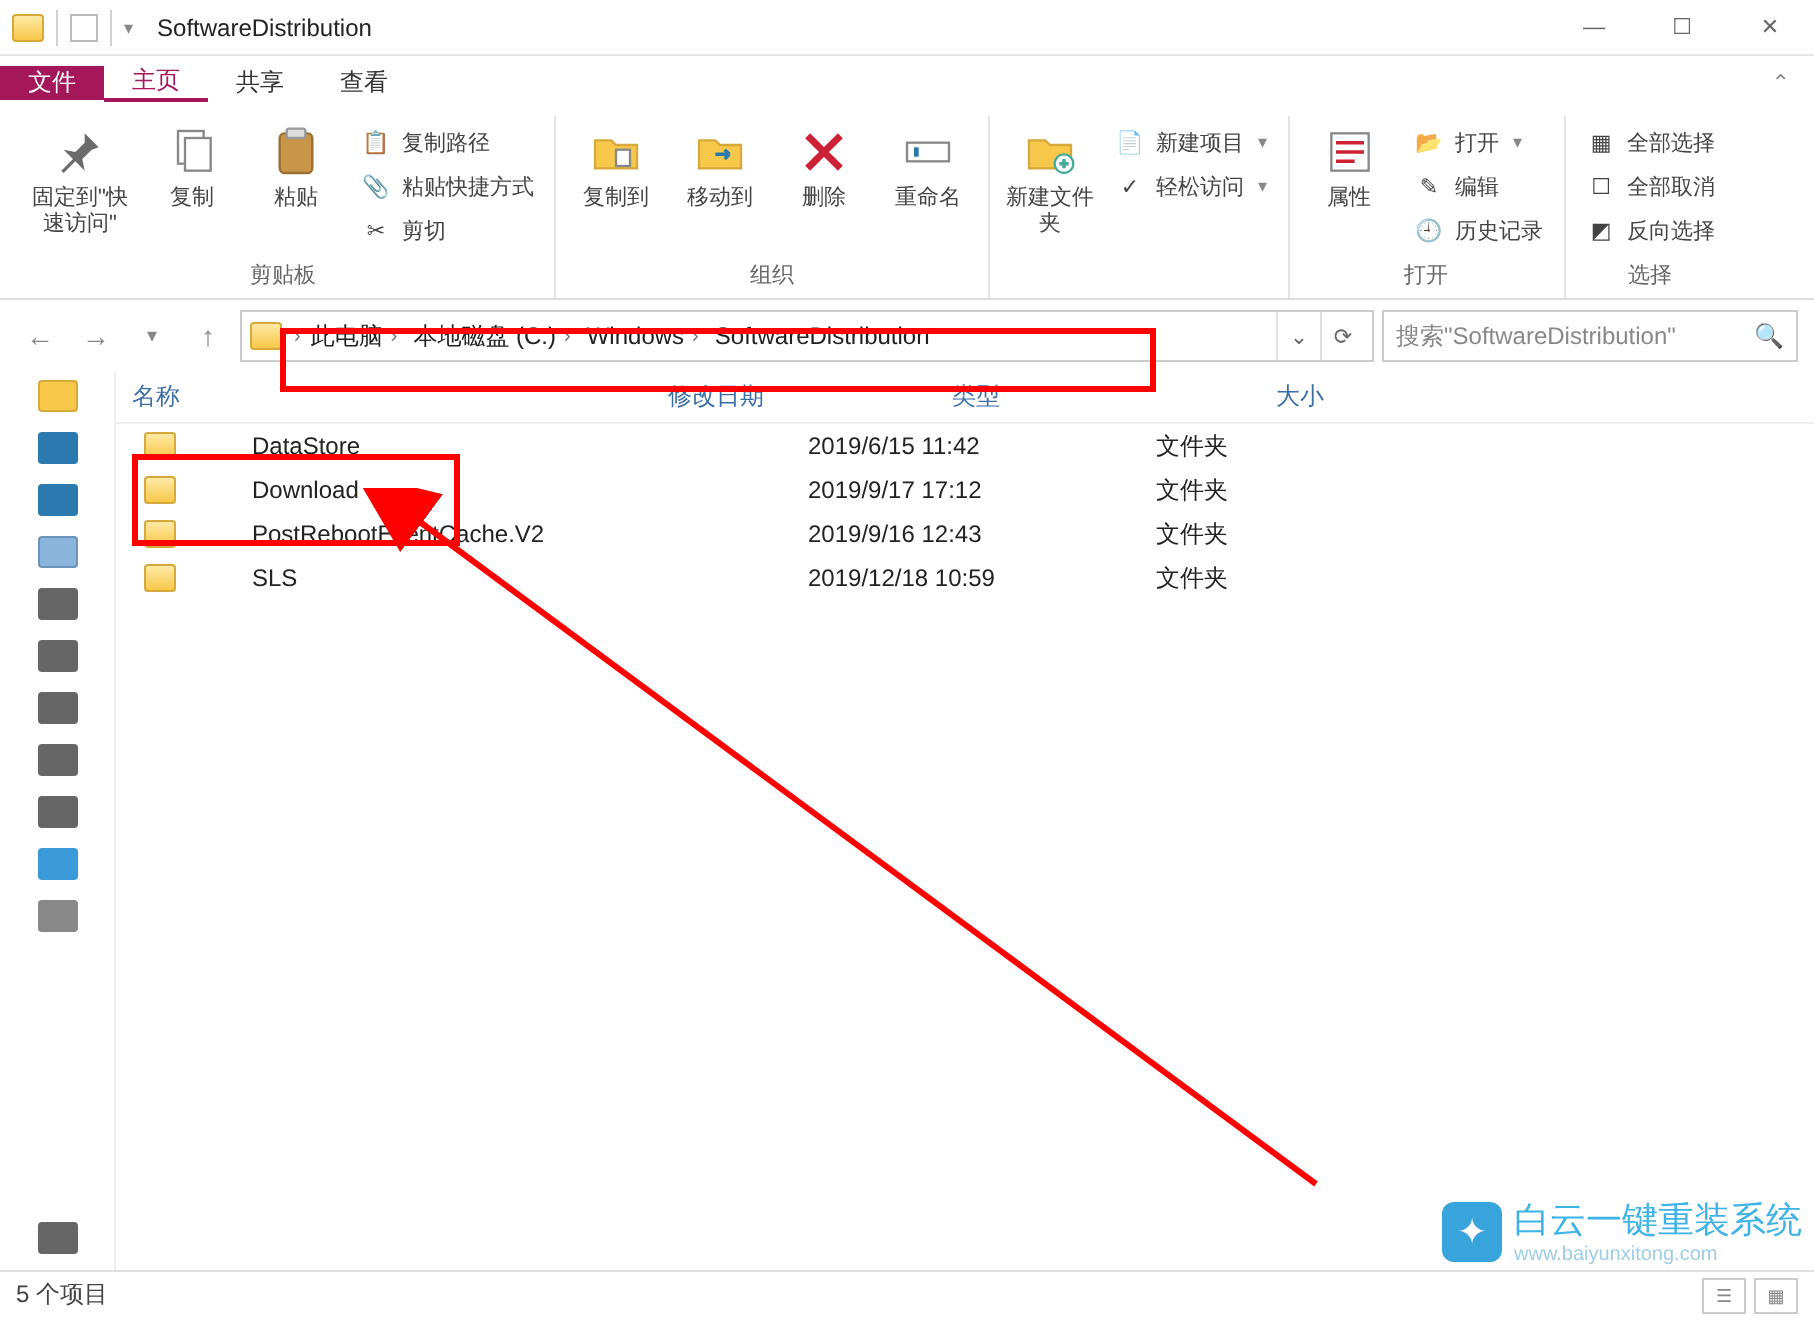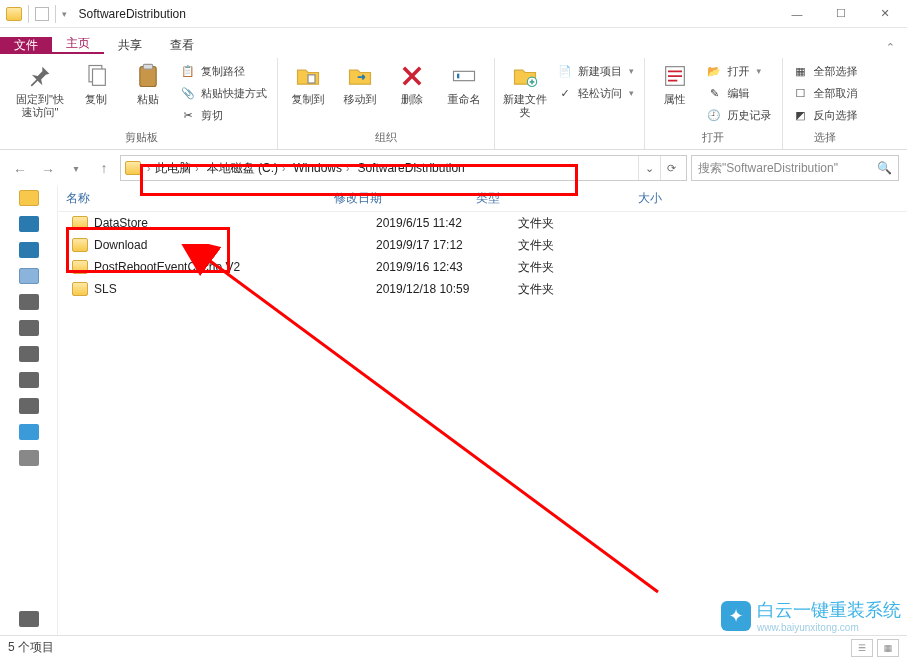--- a/index.html
+++ b/index.html
@@ -8,21 +8,21 @@
 
 .titlebar { height: 28px; display: flex; align-items: center; background: #fff; border-bottom: 1px solid #e5e5e5; }
 .titlebar .qat { display: flex; align-items: center; gap: 6px; padding: 0 6px; }
 .titlebar .qat .folder-ico { width: 16px; height: 14px; background: linear-gradient(#ffe9a6,#f7c849); border: 1px solid #d6a93a; border-radius: 2px; position: relative; }
 .titlebar .qat .sep { width: 1px; height: 18px; background: #d0d0d0; }
 .titlebar .title { font-size: 12px; color: #222; margin-left: 6px; }
 .titlebar .wincontrols { margin-left: auto; display: flex; }
 .titlebar .wincontrols div { width: 44px; height: 28px; display: flex; align-items: center; justify-content: center; color: #666; font-size: 11px; }
 
 
-.menubar { height: 26px; display: flex; align-items: flex-end; background: #fff; }
+.menubar { height: 26px; display: flex; align-items: center; background: #fff; }
 .menubar .tab { padding: 0 14px; font-size: 12px; display: flex; align-items: center; color: #333; cursor: default; }
 .menubar .tab.file { background: #a4175a; color: #fff; }
 .menubar .tab.active { border-bottom: 2px solid #a4175a; color: #a4175a; }
 .menubar .chev { margin-left: auto; padding: 0 12px; display: flex; align-items: center; color: #888; font-size: 11px; }
 
 
 .ribbon { height: 96px; background: #fff; border-bottom: 1px solid #ddd; display: flex; padding: 4px 6px 0 6px; }
 .ribbon .group { display: flex; flex-direction: column; padding: 0 6px; border-right: 1px solid #e3e3e3; }
 .ribbon .group:last-child { border-right: none; }
 .ribbon .group-body { flex: 1; display: flex; align-items: flex-start; gap: 4px; }
@@ -51,26 +51,26 @@
 .navpane { width: 58px; border-right: 1px solid #eee; overflow: hidden; padding-top: 4px; display: flex; flex-direction: column; align-items: center; gap: 10px; }
 .navpane .navico { width: 20px; height: 16px; border-radius: 2px; }
 .filearea { flex: 1; display: flex; flex-direction: column; }
 .cols { display: flex; height: 26px; border-bottom: 1px solid #eee; align-items: center; font-size: 12px; color: #3a6ea5; }
 .cols div { padding: 0 8px; }
 .c-name { width: 268px; }
 .c-date { width: 142px; }
 .c-type { width: 120px; }
 .c-size { width: 100px; margin-left: 42px; }
 .rows { flex: 1; overflow: auto; }
-.row { display: flex; align-items: center; height: 22px; font-size: 12px; color: #222; }
+.row { display: flex; align-items: center; height: 22px; font-size: 12px; color: #222; gap: 32px; }
 .row .ic { width: 16px; height: 14px; margin: 0 6px 0 14px; border-radius: 2px; }
 .row .ic.folder { background: linear-gradient(#ffe9a6,#f7c849); border: 1px solid #d6a93a; }
 .row .ic.file { background: #fff; border: 1px solid #bbb; position: relative; }
 .row .nm { width: 238px; }
-.row .dt { width: 142px; padding-left: 8px; margin-left: 36px; }
+.row .dt { width: 142px; padding-left: 8px; }
 .row .tp { width: 120px; padding-left: 8px; }
 .row .sz { width: 100px; padding-left: 8px; }
 
 
 .status { position: absolute; bottom: 0; left: 0; right: 0; height: 24px; border-top: 1px solid #e0e0e0; display: flex; align-items: center; font-size: 12px; color: #444; padding: 0 8px; background: #fff; }
 .status .views { margin-left: auto; display: flex; gap: 4px; }
 .status .views div { width: 22px; height: 18px; border: 1px solid #ccc; display: flex; align-items: center; justify-content: center; font-size: 9px; color: #888; }
 
 
 .anno-box { position: absolute; border: 3px solid #ff0000; pointer-events: none; }

